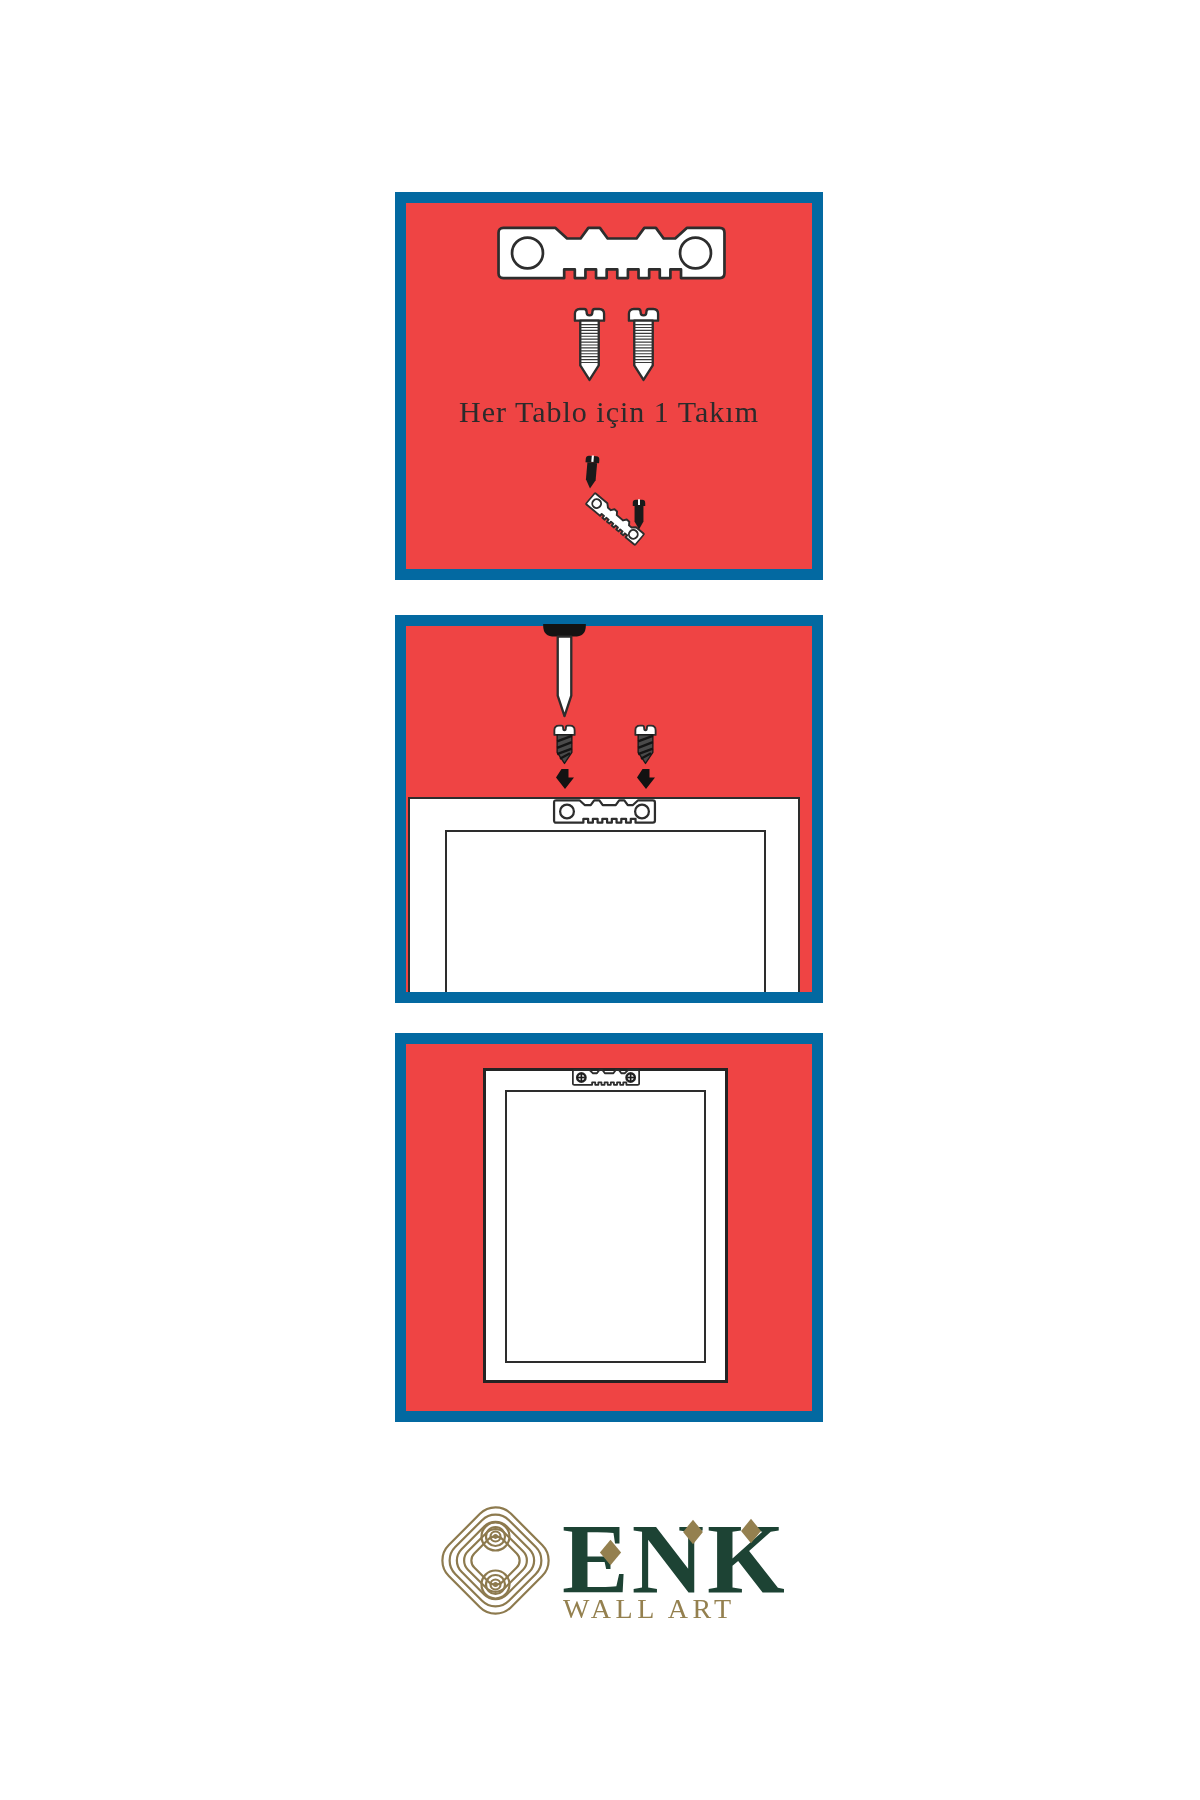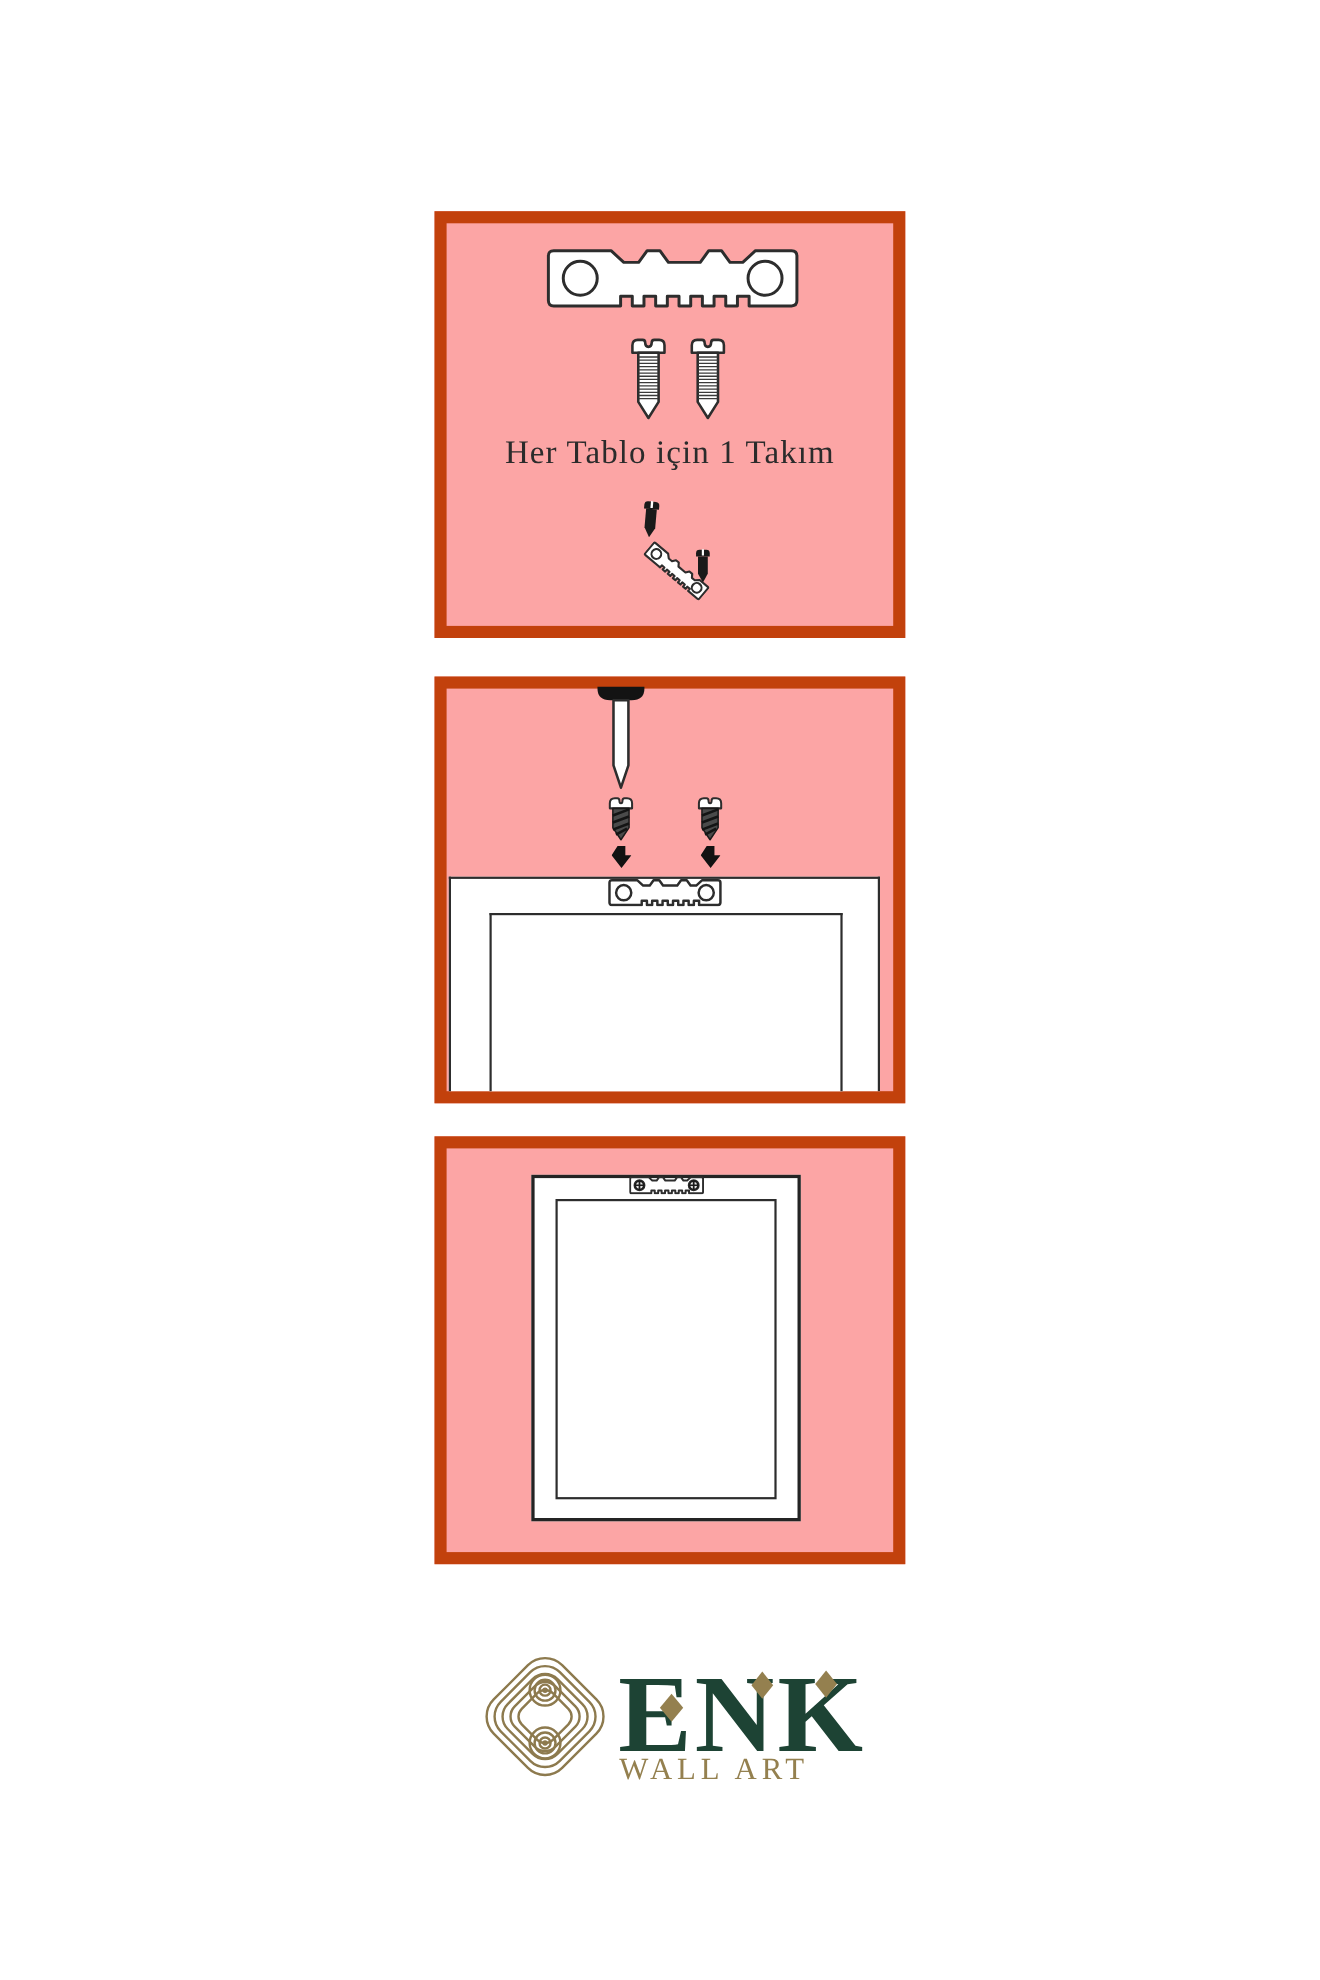--- a/index.html
+++ b/index.html
@@ -1,21 +1,21 @@
 <!DOCTYPE html>
 <html><head>
 <meta charset="utf-8">
 <style>
   html,body{margin:0;padding:0;background:#ffffff;}
   .sheet{position:relative;width:1200px;height:1800px;background:#ffffff;overflow:hidden;
          font-family:"Liberation Serif",serif;}
   .abs{position:absolute;}
 
   
-  .panel{position:absolute;box-sizing:border-box;border:11px solid #c2410c;background:#fca5a5;}
+  .panel{position:absolute;box-sizing:border-box;border:11px solid #0369a1;background:#ef4444;}
   #panel-1{left:395px;top:192px;width:428px;height:388px;}
   #panel-2{left:395px;top:615px;width:428px;height:388px;}
   #panel-3{left:395px;top:1033px;width:428px;height:389px;}
 
   
   .hanger-large{left:89px;top:22px;width:233px;height:56px;}
   .screw-a{left:166px;top:102px;width:35px;height:78px;}
   .screw-b{left:220px;top:102px;width:35px;height:78px;}
   .kit-caption{left:0;top:192px;width:406px;text-align:center;font-size:30px;
                letter-spacing:1px;color:#2b2b2b;font-weight:400;}

